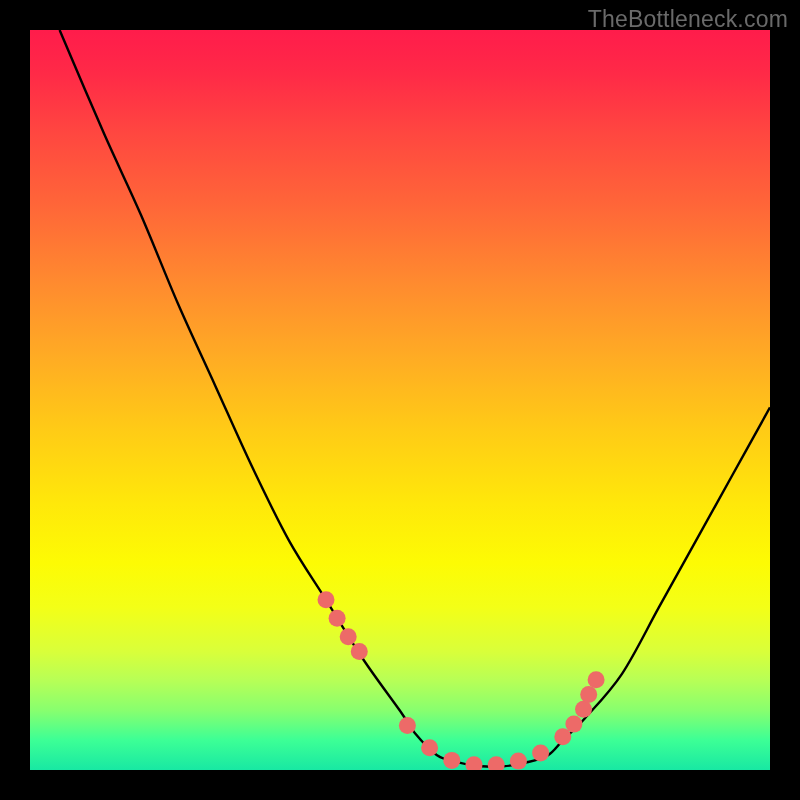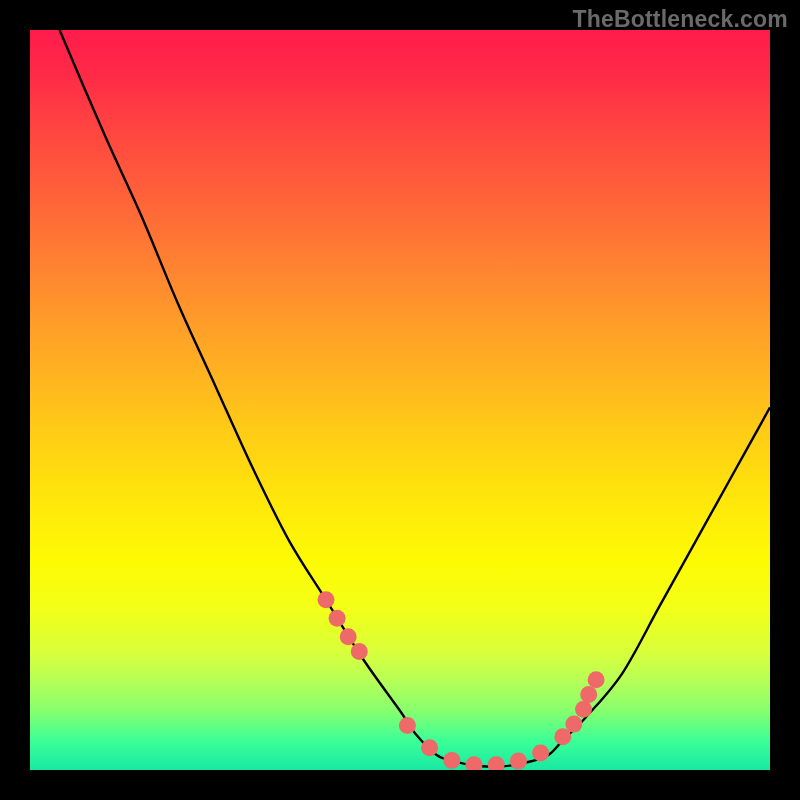--- a/index.html
+++ b/index.html
@@ -10,21 +10,21 @@
     position: relative;
     overflow: hidden;
     font-family: Arial, sans-serif;
   }
   .watermark {
     position: absolute;
     top: 6px;
     right: 12px;
     color: #6a6a6a;
     font-size: 23px;
-    font-weight: 700;
+    font-weight: 400;
     z-index: 10;
     letter-spacing: 0.2px;
   }
   .plot-area {
     position: absolute;
     left: 30px;
     top: 30px;
     width: 740px;
     height: 740px;
     overflow: hidden;

